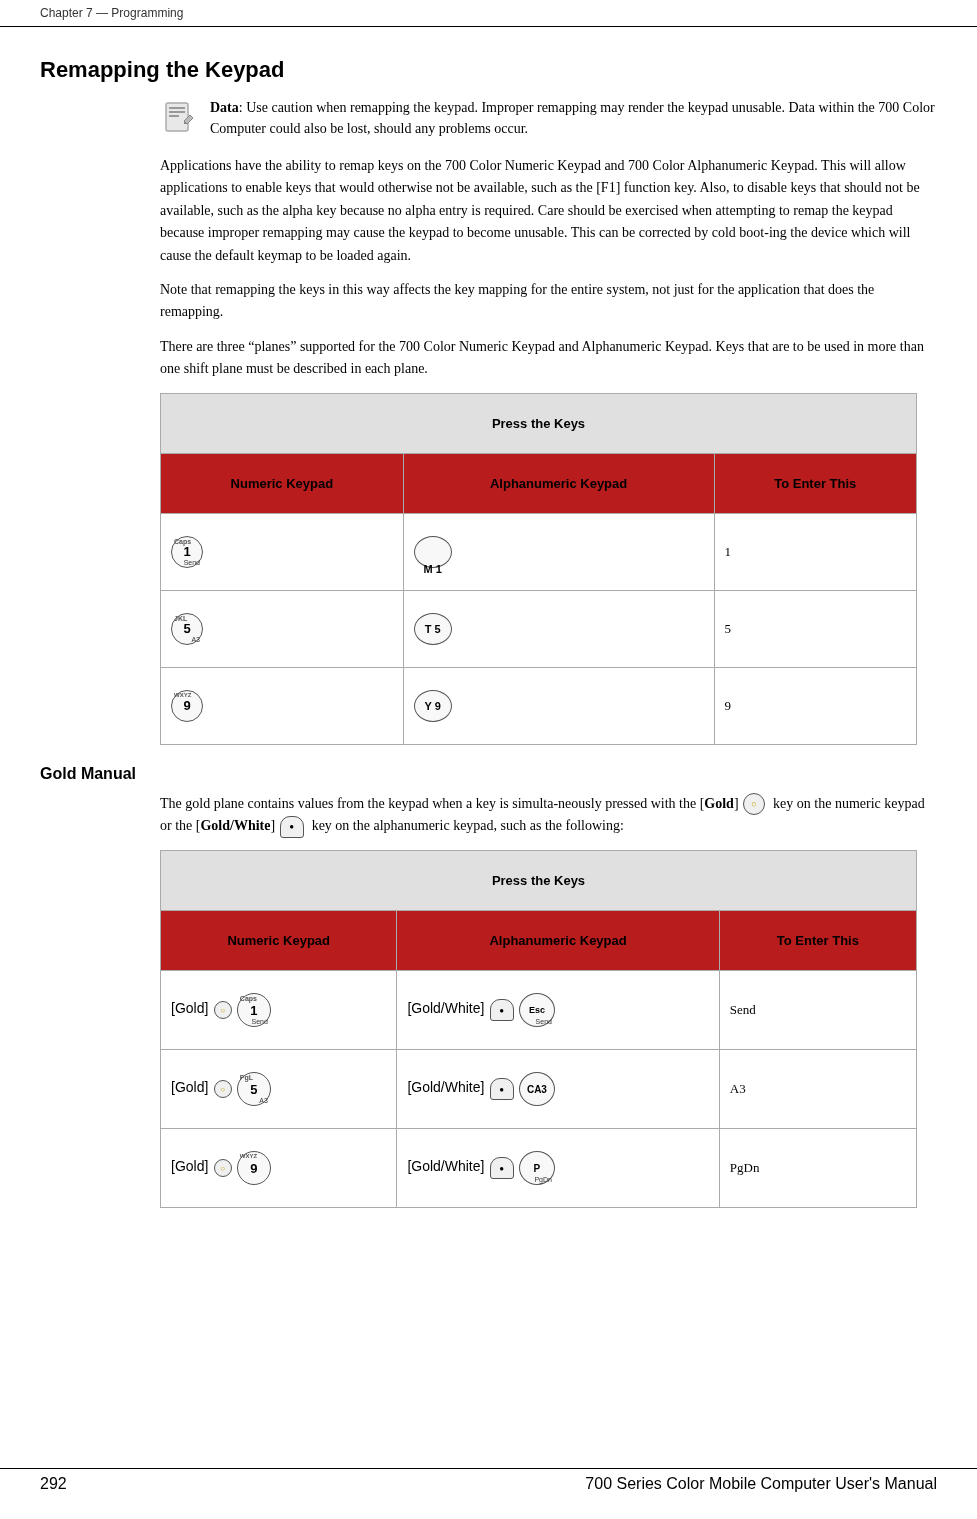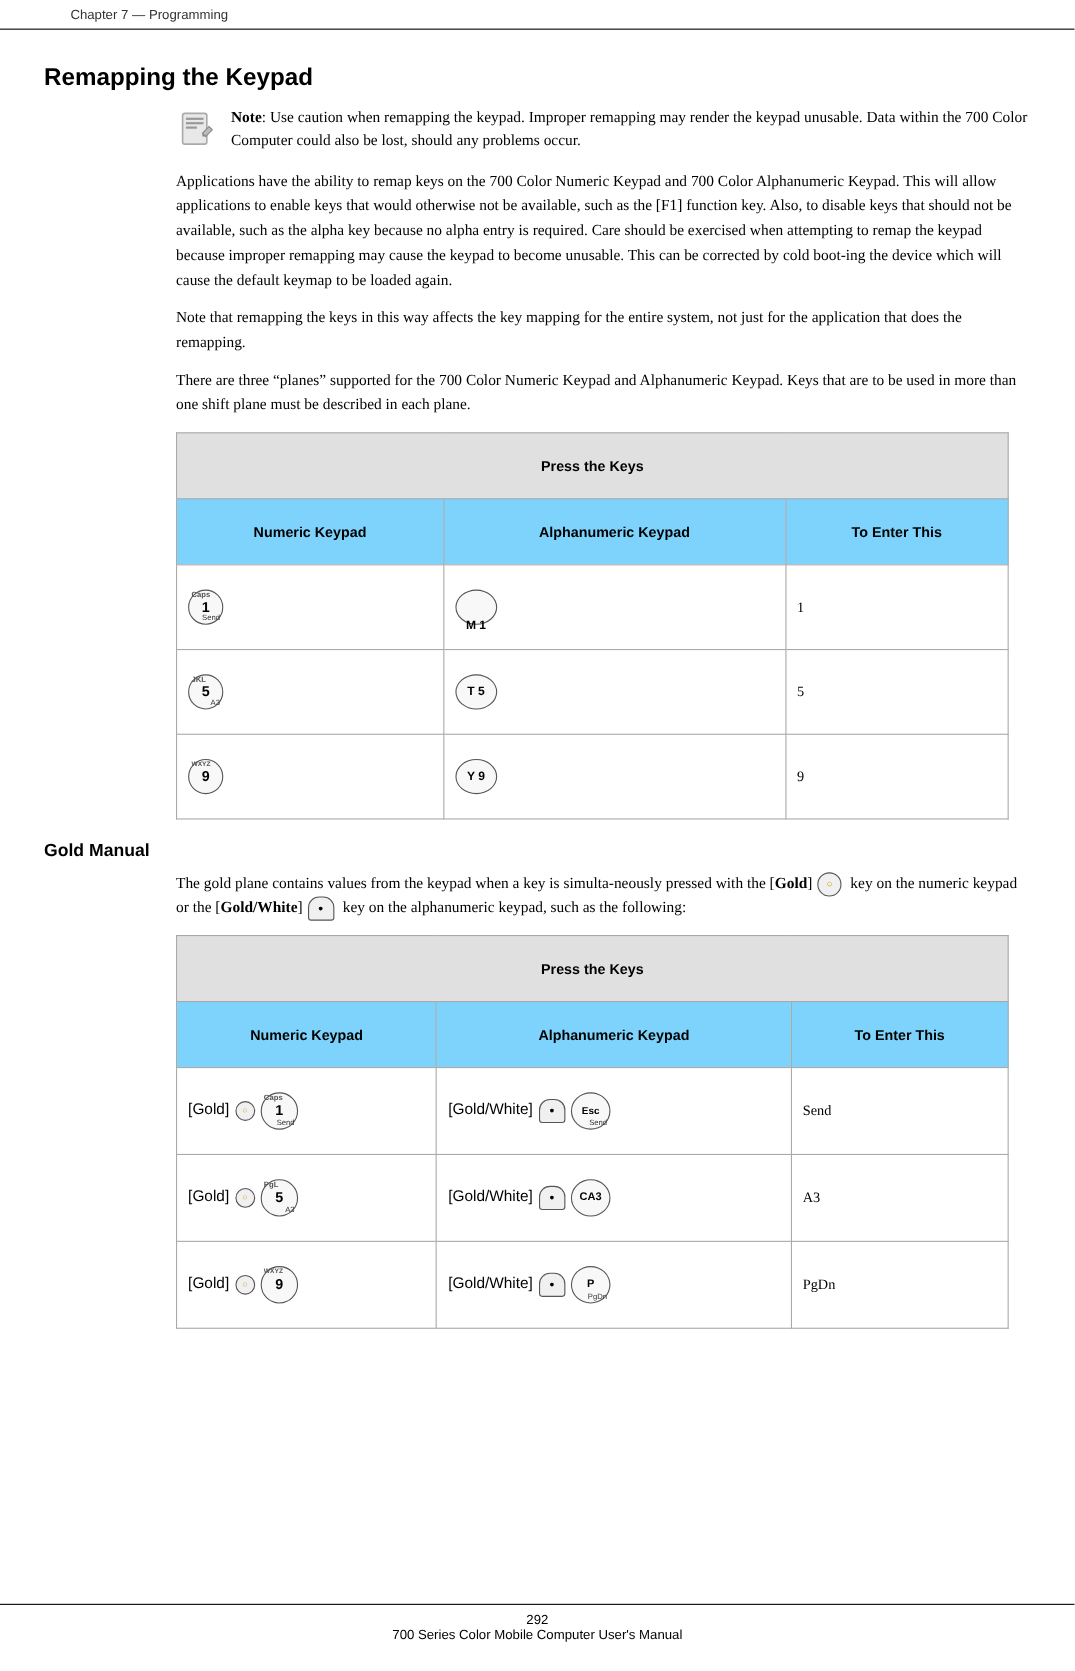--- a/index.html
+++ b/index.html
@@ -12,39 +12,38 @@
       min-height: 1519px;
       position: relative;
     }
 
     
     .chapter-header {
       font-family: Arial, Helvetica, sans-serif;
       font-size: 12px;
       color: #333;
       border-bottom: 1px solid #000;
-      padding: 6px 64px;
+      padding: 6px 40px;
       display: flex;
       justify-content: space-between;
       align-items: center;
     }
 
     
     .page-footer {
       position: absolute;
       bottom: 20px;
       left: 0; right: 0;
       font-family: Arial, Helvetica, sans-serif;
-      font-size: 12px;
+      font-size: 16px;
       border-top: 1px solid #000;
       padding: 6px 40px;
       display: flex;
       justify-content: space-between;
       align-items: center;
-      flex-direction: column;
     }
 
     .content-area {
       padding: 20px 40px 80px 40px;
     }
 
     
     .section-title {
       font-family: Arial, Helvetica, sans-serif;
       font-size: 22px;
@@ -113,21 +112,21 @@
 
     .key-table thead tr.header-top th {
       background-color: #e0e0e0;
       text-align: center;
       font-family: Arial, Helvetica, sans-serif;
       font-weight: bold;
       font-size: 13px;
     }
 
     .key-table thead tr.header-cols th {
-      background-color: #7dd3fc;
+      background-color: #b91c1c;
       font-family: Arial, Helvetica, sans-serif;
       font-weight: bold;
       font-size: 13px;
     }
 
     .key-table td {
       font-family: "Times New Roman", Times, serif;
     }
 
     
@@ -221,21 +220,21 @@
 
     <svg class="note-icon" viewBox="0 0 38 38" xmlns="http://www.w3.org/2000/svg">
       <rect x="6" y="4" width="22" height="28" rx="2" fill="#e8e8e8" stroke="#aaa" stroke-width="1.5"></rect>
       <rect x="9" y="8" width="16" height="2" fill="#999"></rect>
       <rect x="9" y="12" width="16" height="2" fill="#999"></rect>
       <rect x="9" y="16" width="10" height="2" fill="#999"></rect>
       <polygon points="24,22 30,16 33,19 27,25" fill="#bbb" stroke="#888" stroke-width="1"></polygon>
       <polygon points="24,25 24,22 27,25" fill="#888"></polygon>
     </svg>
     <div class="note-text">
-      <strong>Note</strong><span>: </span><span>Use caution when remapping the keypad. Improper remapping may render the keypad unusable. Data within the 700 Color Computer could also be lost, should any problems occur.</span>
+      <strong>Data</strong><span>: </span><span>Use caution when remapping the keypad. Improper remapping may render the keypad unusable. Data within the 700 Color Computer could also be lost, should any problems occur.</span>
     </div>
   </div>
 
   <p class="body-para">Applications have the ability to remap keys on the 700 Color Numeric Keypad and 700 Color Alphanumeric Keypad. This will allow applications to enable keys that would otherwise not be available, such as the [F1] function key. Also, to disable keys that should not be available, such as the alpha key because no alpha entry is required. Care should be exercised when attempting to remap the keypad because improper remapping may cause the keypad to become unusable. This can be corrected by cold boot-ing the device which will cause the default keymap to be loaded again.</p>
   <p class="body-para">Note that remapping the keys in this way affects the key mapping for the entire system, not just for the application that does the remapping.</p>
   <p class="body-para">There are three “planes” supported for the 700 Color Numeric Keypad and Alphanumeric Keypad. Keys that are to be used in more than one shift plane must be described in each plane.</p>
 
 
   <table class="key-table">
     <thead>

